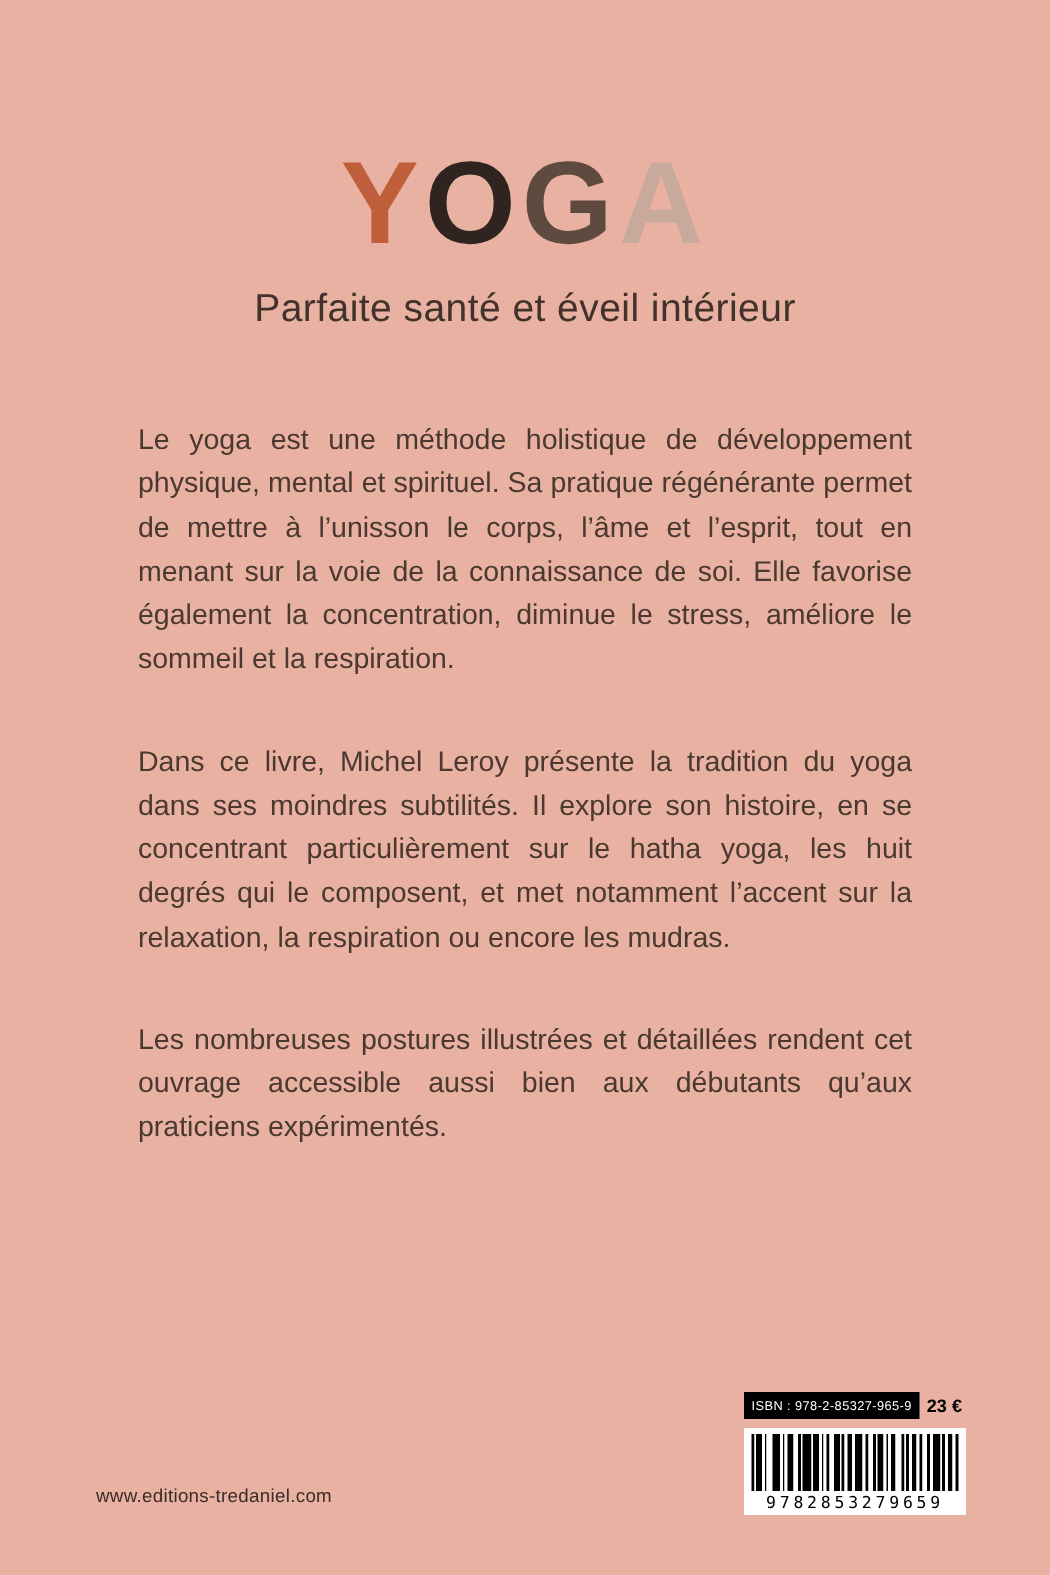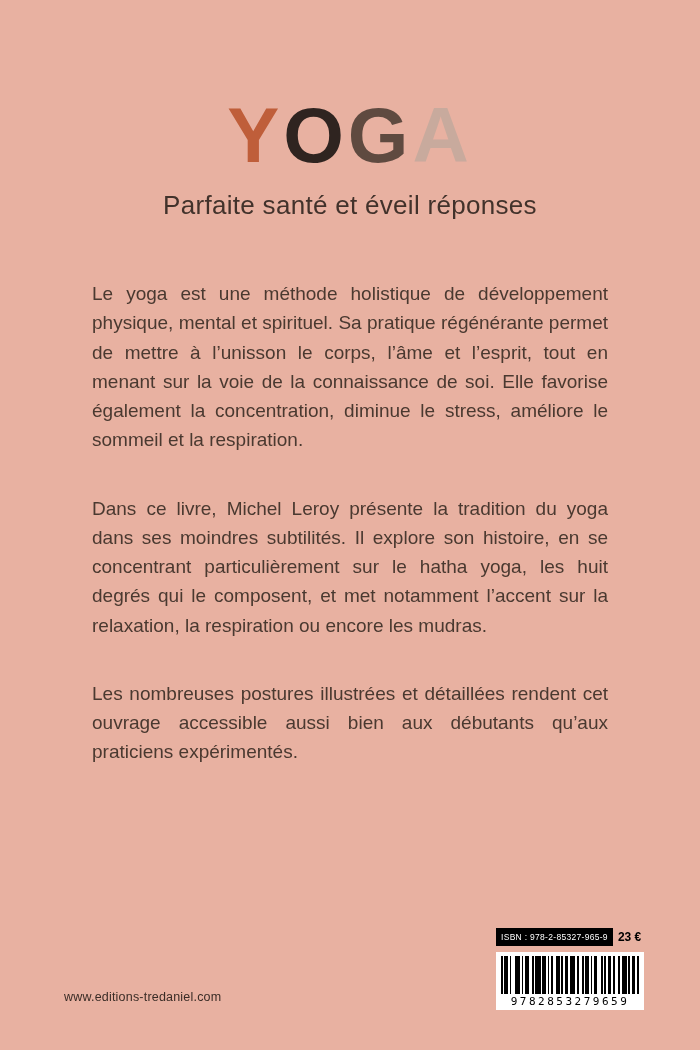--- a/index.html
+++ b/index.html
@@ -88,21 +88,21 @@
     font-family:"DejaVu Sans Mono", monospace;
   }
 </style>
 </head>
 <body>
 
 <div class="cover">
 
   <div class="title"><span style="color: rgb(191, 94, 58);">Y</span><span style="color: rgb(47, 36, 32);">O</span><span style="color: rgb(95, 74, 64);">G</span><span style="color: rgb(200, 170, 157);">A</span></div>
 
-  <div class="subtitle">Parfaite santé et éveil réponses</div>
+  <div class="subtitle">Parfaite santé et éveil intérieur</div>
 
   <div class="body-text">
       <p>Le yoga est une méthode holistique de développement physique, mental et spirituel. Sa pratique régénérante permet de mettre à l’unisson le corps, l’âme et l’esprit, tout en menant sur la voie de la connaissance de soi. Elle favorise également la concentration, diminue le stress, améliore le sommeil et la respiration.</p>
       <p>Dans ce livre, Michel Leroy présente la tradition du yoga dans ses moindres subtilités. Il explore son histoire, en se concentrant particulièrement sur le hatha yoga, les huit degrés qui le composent, et met notamment l’accent sur la relaxation, la respiration ou encore les mudras.</p>
       <p>Les nombreuses postures illustrées et détaillées rendent cet ouvrage accessible aussi bien aux débutants qu’aux praticiens expérimentés.</p>
     </div>
 
   <div class="footer-site">www.editions-tredaniel.com</div>
 
   <div class="barcode-block">

